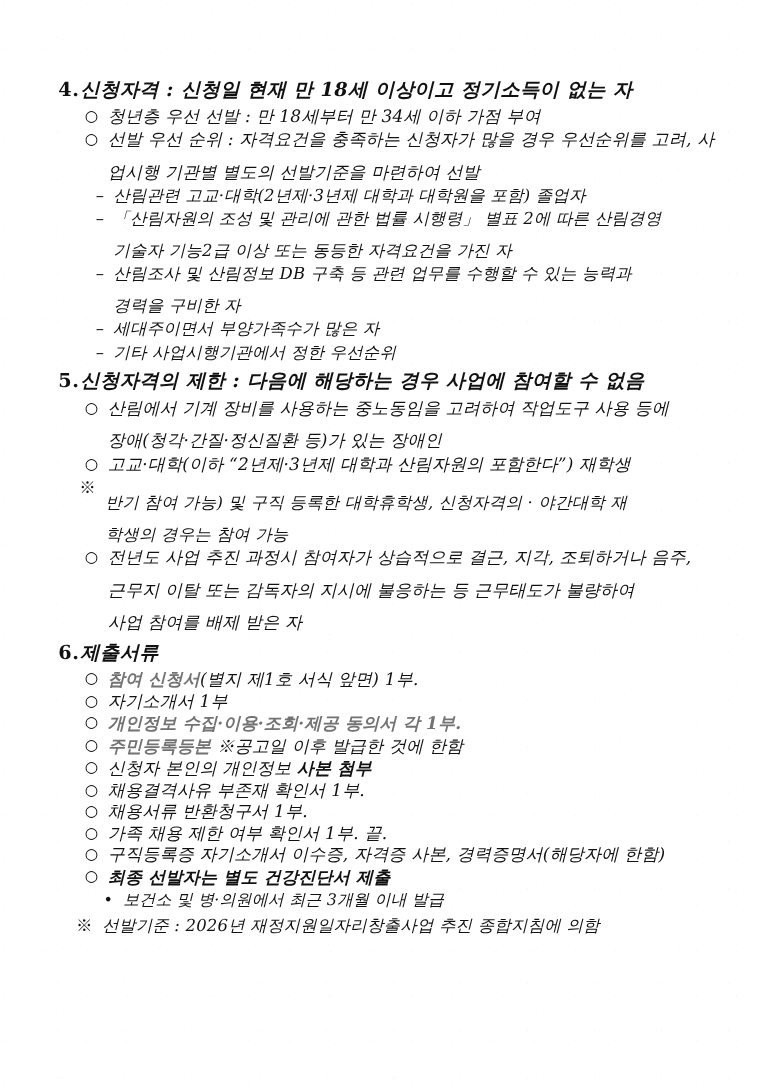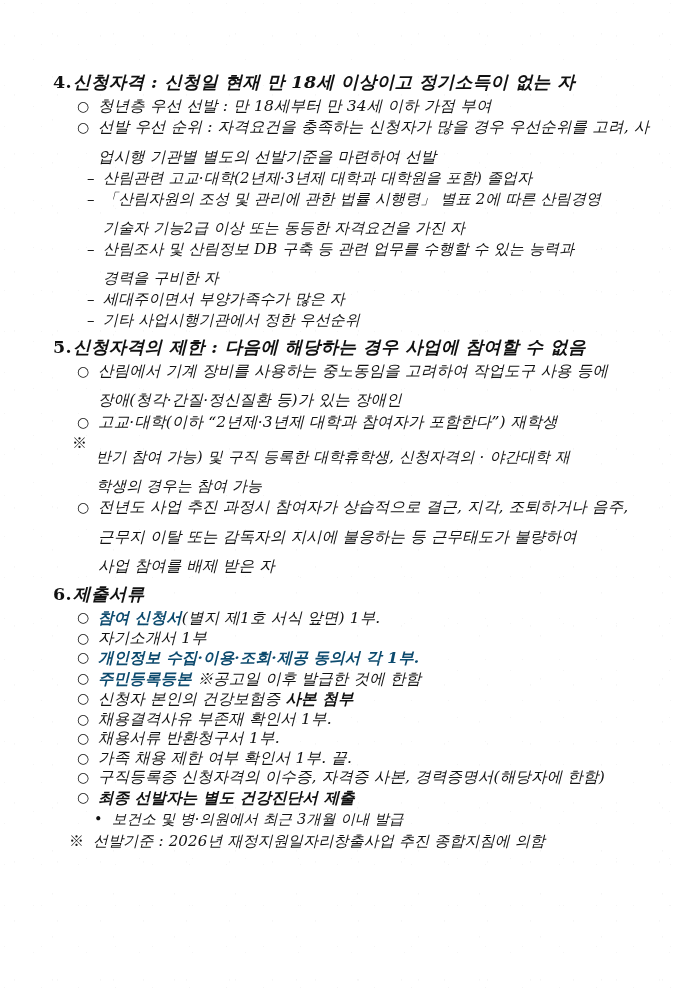--- a/index.html
+++ b/index.html
@@ -99,21 +99,21 @@
 
   
   .cont {
     display: block;
     margin-top: 14px;
   }
 
   
   .blue   { color: #2d5b8e; }
   .bold   { font-weight: bold; }
-  .blue.bold { color: #0c4a6e; }
+  .blue.bold { color: #737373; }
 
   
   .sec-gap { margin-top: 11px; }
   .list-tight { margin-top: 4px; }
 
   
   .grain {
     position: absolute;
     inset: 0;
     pointer-events: none;
@@ -188,21 +188,21 @@
   <div class="row lv-circle">
     <span class="marker">○</span>
     <span class="body">
       <span>산림에서 기계 장비를 사용하는 중노동임을 고려하여 작업도구 사용 등에</span>
       <span class="cont">장애(청각·간질·정신질환 등)가 있는 장애인</span>
     </span>
   </div>
 
   <div class="row lv-circle">
     <span class="marker">○</span>
-    <span class="body">고교·대학(이하 “2년제·3년제 대학과 참여자가 포함한다”) 재학생</span>
+    <span class="body">고교·대학(이하 “2년제·3년제 대학과 산림자원의 포함한다”) 재학생</span>
   </div>
 
   <div class="row lv-ref">
     <span class="marker">※</span>
     <span class="body">
       <span class="cont">반기 참여 가능) 및 구직 등록한 대학휴학생, 신청자격의 · 야간대학 재</span>
       <span class="cont">학생의 경우는 참여 가능</span>
     </span>
   </div>
 
@@ -235,41 +235,41 @@
     <span class="body"><span class="blue bold">개인정보 수집·이용·조회·제공 동의서 각 1부.</span></span>
   </div>
 
   <div class="row lv-circle list-tight">
     <span class="marker">○</span>
     <span class="body"><span class="blue bold">주민등록등본 </span><span>※공고일 이후 발급한 것에 한함</span></span>
   </div>
 
   <div class="row lv-circle list-tight">
     <span class="marker">○</span>
-    <span class="body"><span>신청자 본인의 건강보험증 </span><span class="bold">사본 첨부</span></span>
+    <span class="body"><span>신청자 본인의 개인정보 </span><span class="bold">사본 첨부</span></span>
   </div>
 
   <div class="row lv-circle list-tight">
     <span class="marker">○</span>
     <span class="body"><span>채용결격사유 부존재 확인서 1부.</span></span>
   </div>
 
   <div class="row lv-circle list-tight">
     <span class="marker">○</span>
     <span class="body"><span>채용서류 반환청구서 1부.</span></span>
   </div>
 
   <div class="row lv-circle list-tight">
     <span class="marker">○</span>
     <span class="body"><span>가족 채용 제한 여부 확인서 1부.  끝.</span></span>
   </div>
 
   <div class="row lv-circle list-tight">
     <span class="marker">○</span>
-    <span class="body"><span>구직등록증 신청자격의 이수증, 자격증 사본, 경력증명서(해당자에 한함)</span></span>
+    <span class="body"><span>구직등록증 자기소개서 이수증, 자격증 사본, 경력증명서(해당자에 한함)</span></span>
   </div>
 
   <div class="row lv-circle list-tight">
     <span class="marker">○</span>
     <span class="body"><span class="bold">최종 선발자는 별도 건강진단서 제출</span></span>
   </div>
 
   <div class="row lv-dot">
     <span class="marker">•</span>
     <span class="body"><span>보건소 및 병·의원에서 최근 3개월 이내 발급</span></span>

